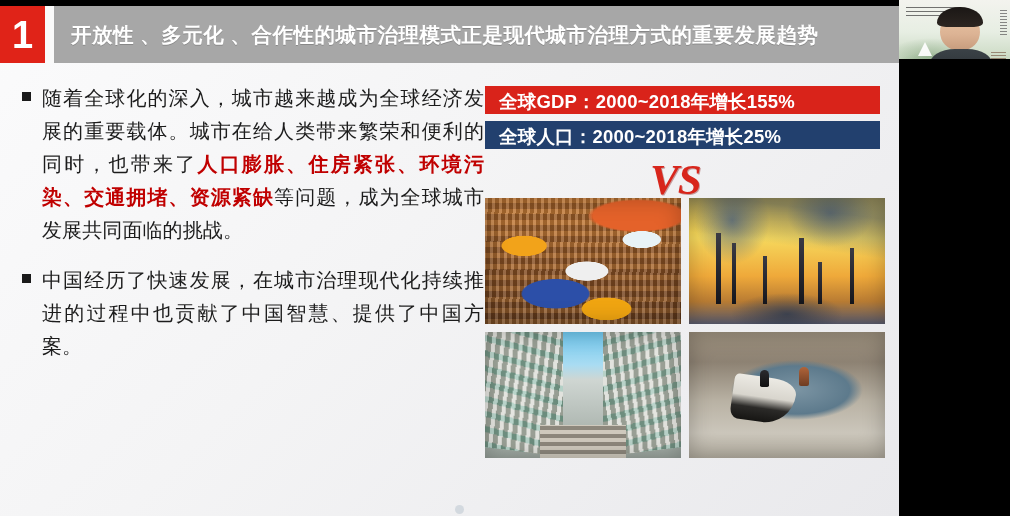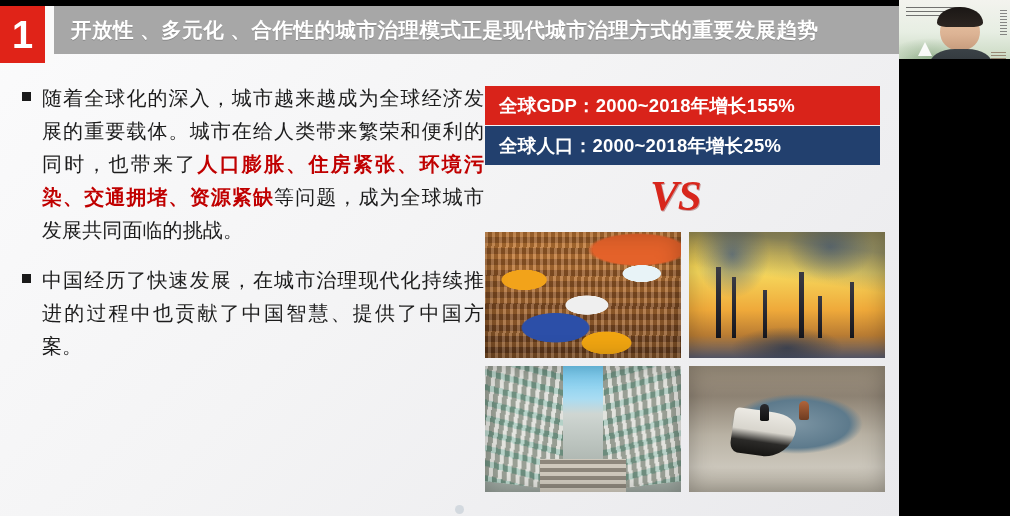--- a/index.html
+++ b/index.html
@@ -23,21 +23,21 @@
   .title-badge{
     position:absolute;left:0;top:0;width:45px;height:57px;background:#e02318;
     display:flex;align-items:center;justify-content:center;
   }
   .title-badge span{
     color:#fff;font-size:38px;font-weight:700;line-height:1;
     font-family:"Liberation Sans",sans-serif;letter-spacing:0;
   }
   .title-gap{position:absolute;left:45px;top:0;width:9px;height:57px;background:#fafafa;}
   .title-band{
-    position:absolute;left:54px;top:0;width:845px;height:48px;
+    position:absolute;left:54px;top:0;width:845px;height:57px;
     background:#a7a7a7;display:flex;align-items:center;
   }
   .title-text{
     color:#ffffff;font-size:20.5px;font-weight:700;letter-spacing:.5px;
     margin-left:17px;white-space:nowrap;
     text-shadow:0 1px 0 rgba(0,0,0,.18);
   }
 
   
   .body-left{position:absolute;left:22px;top:82px;width:462px;}
@@ -48,28 +48,28 @@
   }
   .bullet-body{
     flex:1 1 auto;font-size:20px;line-height:33px;color:#1c1c1c;
     text-align:justify;letter-spacing:.1px;
   }
   .hl{color:#c00000;font-weight:700;}
 
   
   .right-col{position:absolute;left:485px;top:86px;width:395px;}
   .stat-bar{
-    height:39px;display:flex;align-items:center;padding-left:14px;
+    height:28px;display:flex;align-items:flex-end;padding-left:14px;
     font-size:18.5px;font-weight:700;color:#ffffff;white-space:nowrap;
     letter-spacing:.2px;
   }
   .stat-red{background:#d9231a;}
-  .stat-navy{background:#22406e;margin-top:1px;}
-
-  .vs-wrap{height:67px;position:relative;}
+  .stat-navy{background:#22406e;margin-top:7px;}
+
+  .vs-wrap{height:49px;position:relative;}
   .vs{
     position:absolute;left:165px;top:6px;
     font-family:"Liberation Serif","DejaVu Serif",serif;
     font-style:italic;font-weight:700;font-size:43px;color:#d8261c;
     letter-spacing:-1px;
     text-shadow:1px 1px 0 rgba(120,0,0,.35);
   }
 
   .photo-grid{display:grid;grid-template-columns:196px 196px;gap:8px 8px;}
   .photo{height:126px;position:relative;overflow:hidden;background:#2a2a2a;}

